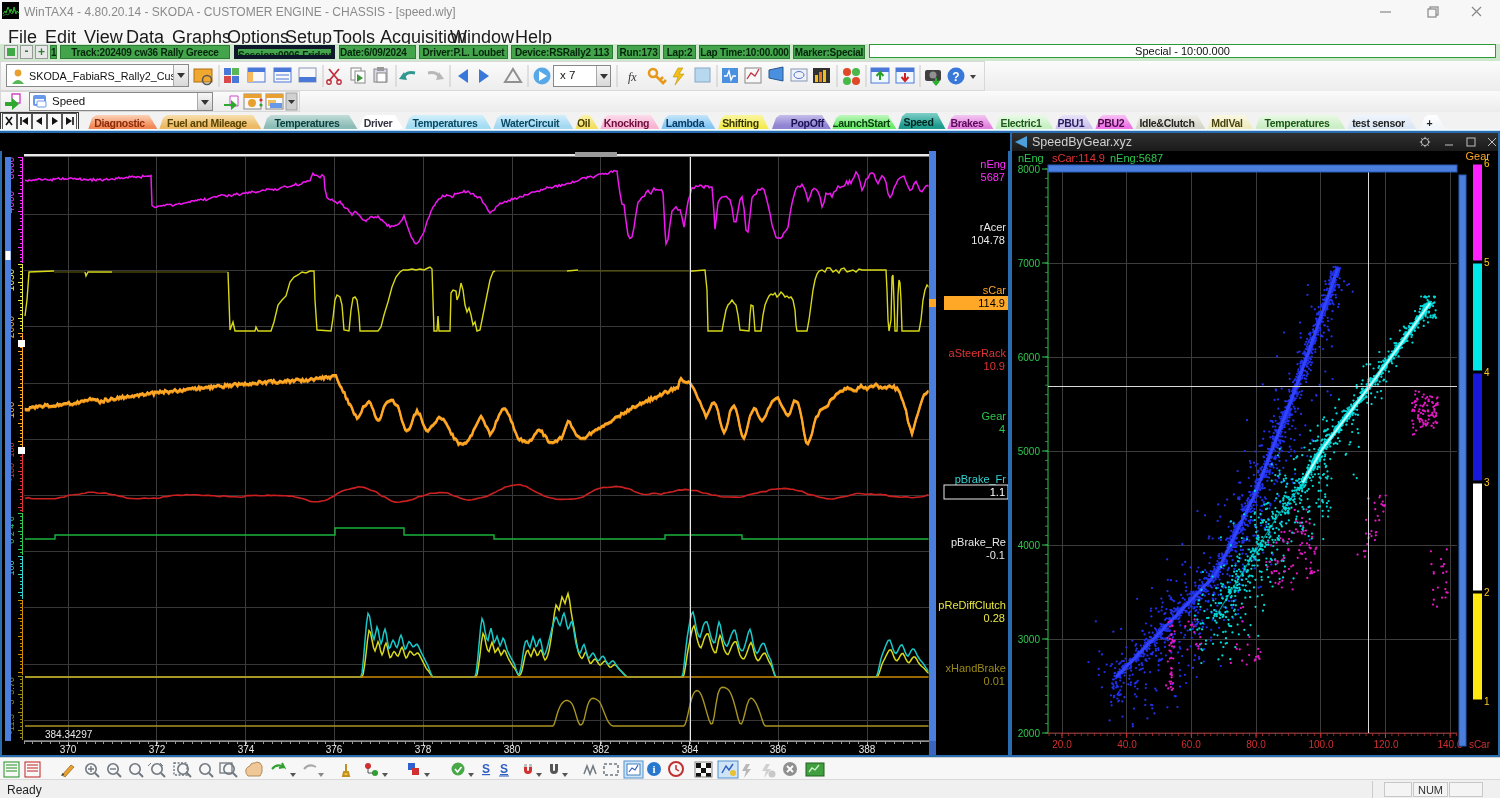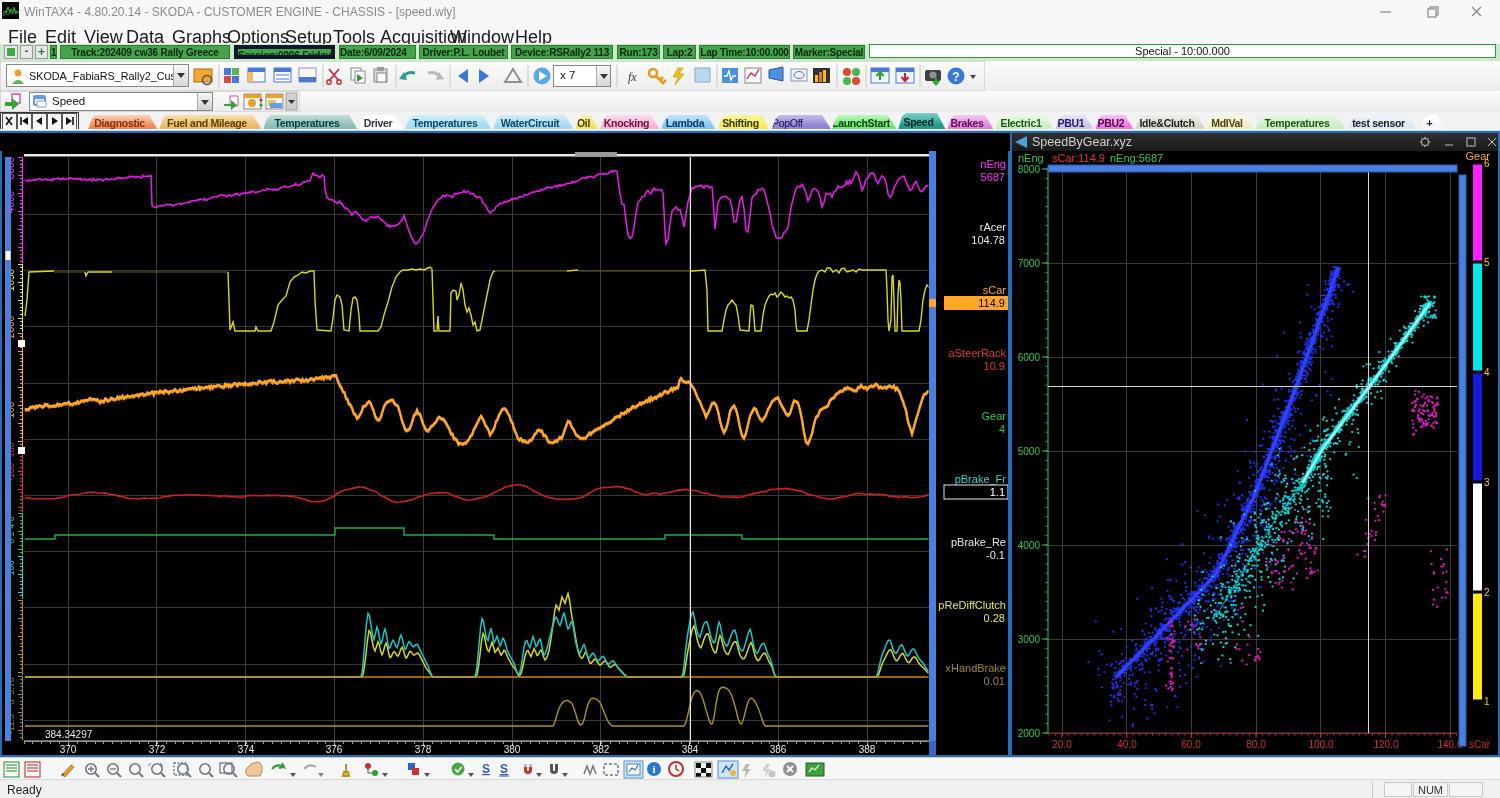--- a/index.html
+++ b/index.html
@@ -215,21 +215,21 @@
  <div style="position:absolute;left:88px;top:3px;width:70px;height:15px;background:linear-gradient(#fbd3b8 0%,#f28a58 75%);color:#8a2a08;font-size:10.5px;letter-spacing:-0.3px;font-weight:bold;line-height:16px;text-align:center;overflow:hidden;white-space:nowrap;padding-right:7px;clip-path:polygon(0 100%,4px 20%,8px 0,calc(100% - 9px) 0,100% 100%)">Diagnostic</div>
     <div style="position:absolute;left:159px;top:3px;width:103px;height:15px;background:linear-gradient(#f8e0ae 0%,#ecb964 75%);color:#5a4300;font-size:10.5px;letter-spacing:-0.3px;font-weight:bold;line-height:16px;text-align:center;overflow:hidden;white-space:nowrap;padding-right:7px;clip-path:polygon(0 100%,4px 20%,8px 0,calc(100% - 9px) 0,100% 100%)">Fuel and Mileage</div>
     <div style="position:absolute;left:263px;top:3px;width:95px;height:15px;background:linear-gradient(#c2ddd9 0%,#8cbcb6 75%);color:#073f3c;font-size:10.5px;letter-spacing:-0.3px;font-weight:bold;line-height:16px;text-align:center;overflow:hidden;white-space:nowrap;padding-right:7px;clip-path:polygon(0 100%,4px 20%,8px 0,calc(100% - 9px) 0,100% 100%)">Temperatures</div>
     <div style="position:absolute;left:359px;top:3px;width:45px;height:15px;background:linear-gradient(#ffffff 0%,#ffffff 75%);color:#333344;font-size:10.5px;letter-spacing:-0.3px;font-weight:bold;line-height:16px;text-align:center;overflow:hidden;white-space:nowrap;padding-right:7px;clip-path:polygon(0 100%,4px 20%,8px 0,calc(100% - 9px) 0,100% 100%)">Driver</div>
     <div style="position:absolute;left:405px;top:3px;width:87px;height:15px;background:linear-gradient(#d3f0fb 0%,#a4dcf2 75%);color:#074a66;font-size:10.5px;letter-spacing:-0.3px;font-weight:bold;line-height:16px;text-align:center;overflow:hidden;white-space:nowrap;padding-right:7px;clip-path:polygon(0 100%,4px 20%,8px 0,calc(100% - 9px) 0,100% 100%)">Temperatures</div>
     <div style="position:absolute;left:493px;top:3px;width:81px;height:15px;background:linear-gradient(#d3eefb 0%,#a4d8f0 75%);color:#074a66;font-size:10.5px;letter-spacing:-0.3px;font-weight:bold;line-height:16px;text-align:center;overflow:hidden;white-space:nowrap;padding-right:7px;clip-path:polygon(0 100%,4px 20%,8px 0,calc(100% - 9px) 0,100% 100%)">WaterCircuit</div>
     <div style="position:absolute;left:575px;top:3px;width:24px;height:15px;background:linear-gradient(#faf2b0 0%,#f2e065 75%);color:#4a4000;font-size:10.5px;letter-spacing:-0.3px;font-weight:bold;line-height:16px;text-align:center;overflow:hidden;white-space:nowrap;padding-right:7px;clip-path:polygon(0 100%,4px 20%,8px 0,calc(100% - 9px) 0,100% 100%)">Oil</div>
     <div style="position:absolute;left:600px;top:3px;width:60px;height:15px;background:linear-gradient(#fcdcec 0%,#f8b5d2 75%);color:#6e0a3c;font-size:10.5px;letter-spacing:-0.3px;font-weight:bold;line-height:16px;text-align:center;overflow:hidden;white-space:nowrap;padding-right:7px;clip-path:polygon(0 100%,4px 20%,8px 0,calc(100% - 9px) 0,100% 100%)">Knocking</div>
     <div style="position:absolute;left:661px;top:3px;width:55px;height:15px;background:linear-gradient(#c5e6fa 0%,#86c6f2 75%);color:#063a66;font-size:10.5px;letter-spacing:-0.3px;font-weight:bold;line-height:16px;text-align:center;overflow:hidden;white-space:nowrap;padding-right:7px;clip-path:polygon(0 100%,4px 20%,8px 0,calc(100% - 9px) 0,100% 100%)">Lambda</div>
     <div style="position:absolute;left:717px;top:3px;width:54px;height:19px;background:linear-gradient(#faf6a0 0%,#f2ea45 75%);color:#3a3600;font-size:10.5px;letter-spacing:-0.3px;font-weight:bold;line-height:16px;text-align:center;overflow:hidden;white-space:nowrap;padding-right:7px;clip-path:polygon(0 100%,4px 20%,8px 0,calc(100% - 9px) 0,100% 100%)">Shifting</div>
-    <div style="position:absolute;left:772px;top:3px;width:59px;height:14px;background:linear-gradient(#c5beea 0%,#9184d2 75%);color:#1a1052;font-size:10.5px;letter-spacing:-0.3px;font-weight:normal;line-height:16px;text-align:left;overflow:hidden;white-space:nowrap;padding-right:7px;clip-path:polygon(0 100%,4px 20%,8px 0,calc(100% - 9px) 0,100% 100%)">PopOff</div>
+    <div style="position:absolute;left:772px;top:3px;width:59px;height:14px;background:linear-gradient(#c5beea 0%,#9184d2 75%);color:#1a1052;font-size:10.5px;letter-spacing:-0.3px;font-weight:bold;line-height:16px;text-align:right;overflow:hidden;white-space:nowrap;padding-right:7px;clip-path:polygon(0 100%,4px 20%,8px 0,calc(100% - 9px) 0,100% 100%)">PopOff</div>
     <div style="position:absolute;left:832px;top:3px;width:65px;height:15px;background:linear-gradient(#bef8be 0%,#6ce86c 75%);color:#05430a;font-size:10.5px;letter-spacing:-0.3px;font-weight:bold;line-height:16px;text-align:center;overflow:hidden;white-space:nowrap;padding-right:7px;clip-path:polygon(0 100%,4px 20%,8px 0,calc(100% - 9px) 0,100% 100%)">LaunchStart</div>
     <div style="position:absolute;left:898px;top:1px;width:48px;height:17px;background:linear-gradient(#7ed0c8 0%,#1f9b8e 75%);color:#00241f;font-size:10.5px;letter-spacing:-0.3px;font-weight:bold;line-height:18px;text-align:center;overflow:hidden;white-space:nowrap;padding-right:7px;clip-path:polygon(0 100%,4px 20%,8px 0,calc(100% - 9px) 0,100% 100%)">Speed</div>
     <div style="position:absolute;left:947px;top:3px;width:47px;height:15px;background:linear-gradient(#f3c8f2 0%,#e383e0 75%);color:#5c0a58;font-size:10.5px;letter-spacing:-0.3px;font-weight:bold;line-height:16px;text-align:center;overflow:hidden;white-space:nowrap;padding-right:7px;clip-path:polygon(0 100%,4px 20%,8px 0,calc(100% - 9px) 0,100% 100%)">Brakes</div>
     <div style="position:absolute;left:995px;top:3px;width:59px;height:15px;background:linear-gradient(#e9fae7 0%,#c8f0c4 75%);color:#1e5a1a;font-size:10.5px;letter-spacing:-0.3px;font-weight:bold;line-height:16px;text-align:center;overflow:hidden;white-space:nowrap;padding-right:7px;clip-path:polygon(0 100%,4px 20%,8px 0,calc(100% - 9px) 0,100% 100%)">Electric1</div>
     <div style="position:absolute;left:1055px;top:3px;width:39px;height:15px;background:linear-gradient(#e9e3f8 0%,#cfc4ee 75%);color:#241a5e;font-size:10.5px;letter-spacing:-0.3px;font-weight:bold;line-height:16px;text-align:center;overflow:hidden;white-space:nowrap;padding-right:7px;clip-path:polygon(0 100%,4px 20%,8px 0,calc(100% - 9px) 0,100% 100%)">PBU1</div>
     <div style="position:absolute;left:1095px;top:3px;width:39px;height:15px;background:linear-gradient(#f8c2f5 0%,#ee74e8 75%);color:#4a0a46;font-size:10.5px;letter-spacing:-0.3px;font-weight:bold;line-height:16px;text-align:center;overflow:hidden;white-space:nowrap;padding-right:7px;clip-path:polygon(0 100%,4px 20%,8px 0,calc(100% - 9px) 0,100% 100%)">PBU2</div>
     <div style="position:absolute;left:1135px;top:3px;width:71px;height:15px;background:linear-gradient(#efefe9 0%,#d6d6cc 75%);color:#222;font-size:10.5px;letter-spacing:-0.3px;font-weight:bold;line-height:16px;text-align:center;overflow:hidden;white-space:nowrap;padding-right:7px;clip-path:polygon(0 100%,4px 20%,8px 0,calc(100% - 9px) 0,100% 100%)">Idle&amp;Clutch</div>
     <div style="position:absolute;left:1207px;top:3px;width:47px;height:15px;background:linear-gradient(#faf8e4 0%,#f0ecc2 75%);color:#4a4410;font-size:10.5px;letter-spacing:-0.3px;font-weight:bold;line-height:16px;text-align:center;overflow:hidden;white-space:nowrap;padding-right:7px;clip-path:polygon(0 100%,4px 20%,8px 0,calc(100% - 9px) 0,100% 100%)">MdlVal</div>
     <div style="position:absolute;left:1255px;top:3px;width:91px;height:15px;background:linear-gradient(#e9f9e6 0%,#cceec6 75%);color:#1a5a14;font-size:10.5px;letter-spacing:-0.3px;font-weight:bold;line-height:16px;text-align:center;overflow:hidden;white-space:nowrap;padding-right:7px;clip-path:polygon(0 100%,4px 20%,8px 0,calc(100% - 9px) 0,100% 100%)">Temperatures</div>
     <div style="position:absolute;left:1347px;top:3px;width:70px;height:15px;background:linear-gradient(#f0f5fc 0%,#dde8f6 75%);color:#222;font-size:10.5px;letter-spacing:-0.3px;font-weight:bold;line-height:16px;text-align:center;overflow:hidden;white-space:nowrap;padding-right:7px;clip-path:polygon(0 100%,4px 20%,8px 0,calc(100% - 9px) 0,100% 100%)">test sensor</div>

